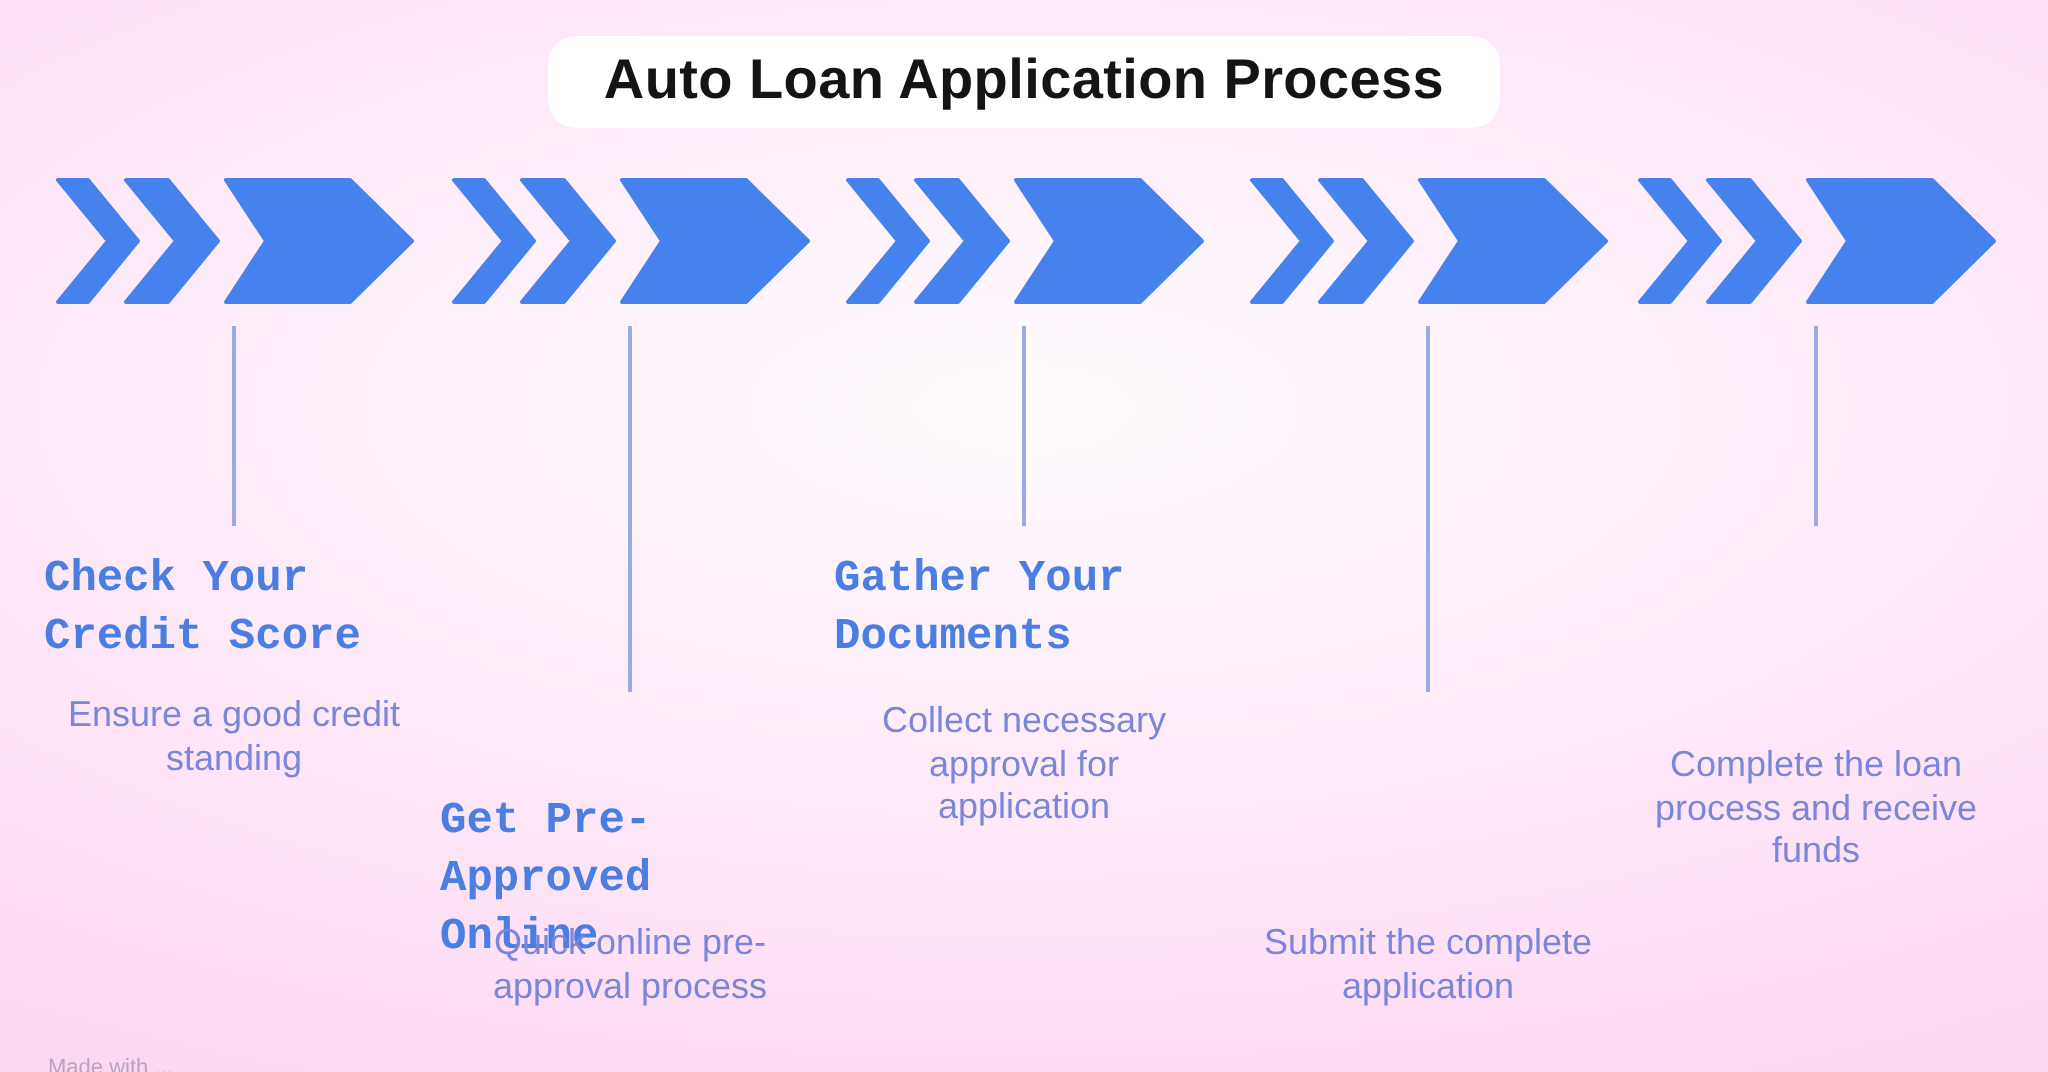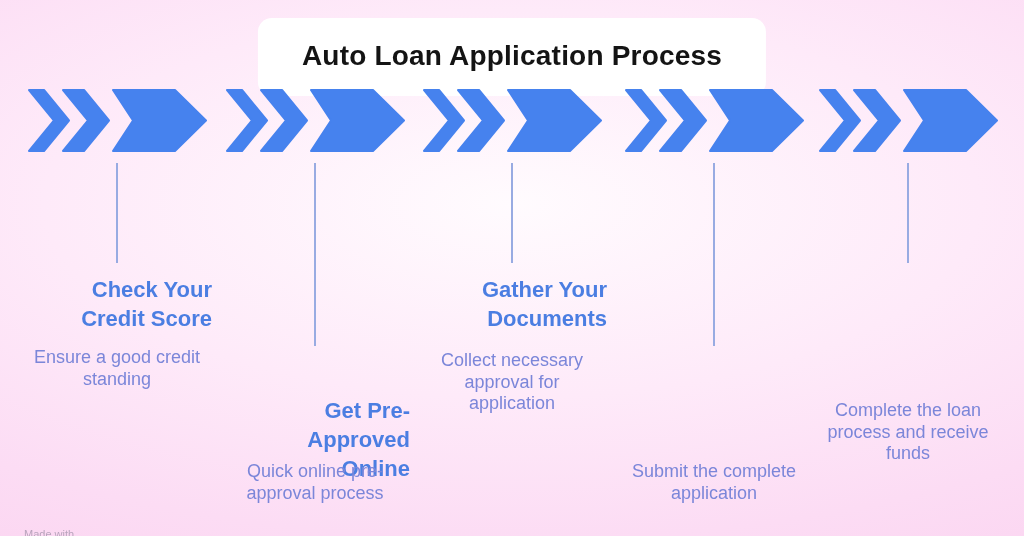--- a/index.html
+++ b/index.html
@@ -13,21 +13,21 @@
   }
 
   
   .title-box{
     position:absolute;left:50%;top:18px;transform:translateX(-50%);
     background:var(--title-bg);
     border-radius:14px;
     padding:6px 28px 8px 28px;
   }
   .title-box h1{
-    margin:16px;
+    margin:0;
     font-size:28px;
     font-weight:bold;
     color:var(--title-text);
     letter-spacing:0.2px;
     white-space:nowrap;
   }
 
   
   .step{position:absolute;top:0;width:190px;height:100%;}
   .step-1{left:22px;}
@@ -50,38 +50,39 @@
   .connector{
     position:absolute;left:50%;margin-left:-1px;top:163px;
     width:2px;
     background:var(--connector);
   }
   .step-1 .connector,.step-3 .connector,.step-5 .connector{height:100px;}
   .step-2 .connector,.step-4 .connector{height:183px;}
 
   .step-title{
     position:absolute;top:275px;width:100%;
-    text-align:right;
+    text-align:left;
     font-weight:bold;
     font-size:22px;line-height:29px;
     color:var(--heading);
     white-space:pre-line;
+    font-family:Liberation Mono, monospace;
   }
   .step-2 .step-title,.step-4 .step-title{top:361px;margin-top:35px;}
 
   .step-subtitle{
     position:absolute;width:100%;
     text-align:center;
     font-size:18px;line-height:21.5px;
     color:var(--subtitle);
     white-space:pre-line;
   }
   .step-1 .step-subtitle{top:347px;}
   .step-3 .step-subtitle{top:350px;}
-  .step-5 .step-subtitle{top:400px;}
+  .step-5 .step-subtitle{top:372px;}
   .step-2 .step-subtitle,.step-4 .step-subtitle{top:461px;}
 
   
   .watermark{
     position:absolute;left:24px;top:528px;
     font-size:11px;
     color:#8b8098;
     opacity:0.6;
     white-space:nowrap;
   }

